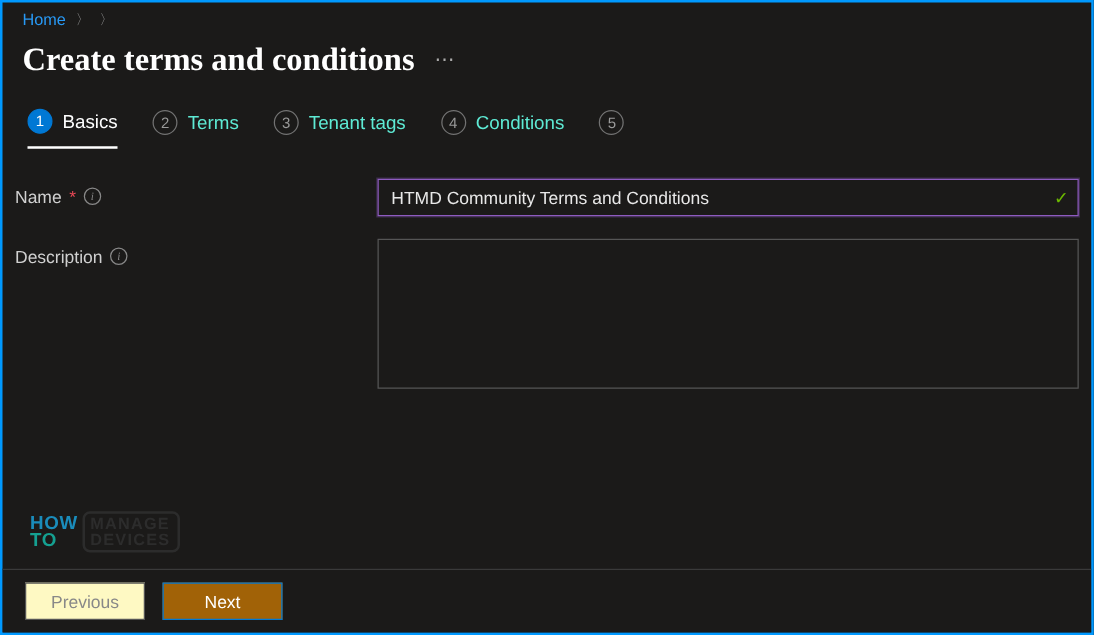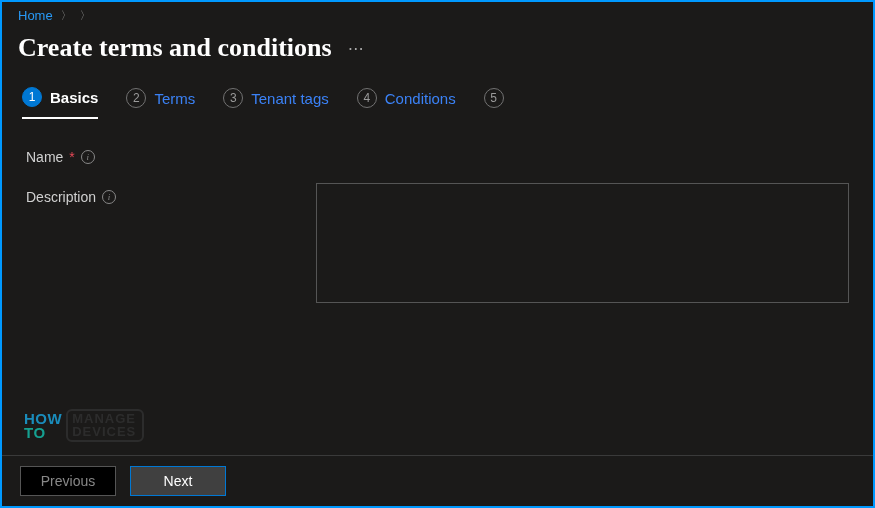--- a/index.html
+++ b/index.html
@@ -56,25 +56,25 @@
       display: flex; align-items: center; justify-content: center;
       font-size: 12px;
       border: 1px solid #727272;
       color: #9a9a9a;
     }
     .tab.active .num {
       background: #0078d4;
       border-color: #0078d4;
       color: #fff;
     }
-    .tab .label { color: #3b82f6; font-size: 15px; }
-    .tab.active .label { color: #fff; font-weight: 700; }
+    .tab .label { color: #5eead4; font-size: 15px; }
+    .tab.active .label { color: #fff; font-weight: 400; }
     .tab.active { border-bottom: 2px solid #fff; }
     .form {
-      padding: 10px 24px;
+      padding: 10px 10px;
     }
     .form-row {
       display: flex;
       align-items: flex-start;
       margin-bottom: 18px;
     }
     .form-label {
       width: 290px;
       display: flex;
       align-items: center;
@@ -155,26 +155,26 @@
       padding: 10px 18px;
       display: flex;
       gap: 14px;
       background: #1b1a19;
     }
     .btn {
       min-width: 96px;
       padding: 6px 18px;
       font-size: 14px;
       border: 1px solid #555;
-      background: #000000;
+      background: #fef9c3;
       color: #888;
       cursor: not-allowed;
     }
     .btn.primary {
-      background: #404040;
+      background: #a16207;
       border-color: #0078d4;
       color: #fff;
       cursor: pointer;
     }
   </style>
 </head>
 <body>
 
 <div class="breadcrumb">
   <a href="#">Home</a>
@@ -209,20 +209,24 @@
   </div>
 </div>
 
 <div class="form">
   <div class="form-row">
     <div class="form-label">
       <span>Name</span>
       <span class="req">*</span>
       <span class="info-icon">i</span>
     </div>
+    <div class="input-wrap">
+      <input type="text" class="text-input" value="HTMD Community Terms and Conditions" style="">
+      <span class="check-icon">✓</span>
+    </div>
   </div>
   <div class="form-row">
     <div class="form-label">
       <span>Description</span>
       <span class="info-icon">i</span>
     </div>
     <div class="input-wrap">
       <textarea class="textarea" style=""></textarea>
     </div>
   </div>

